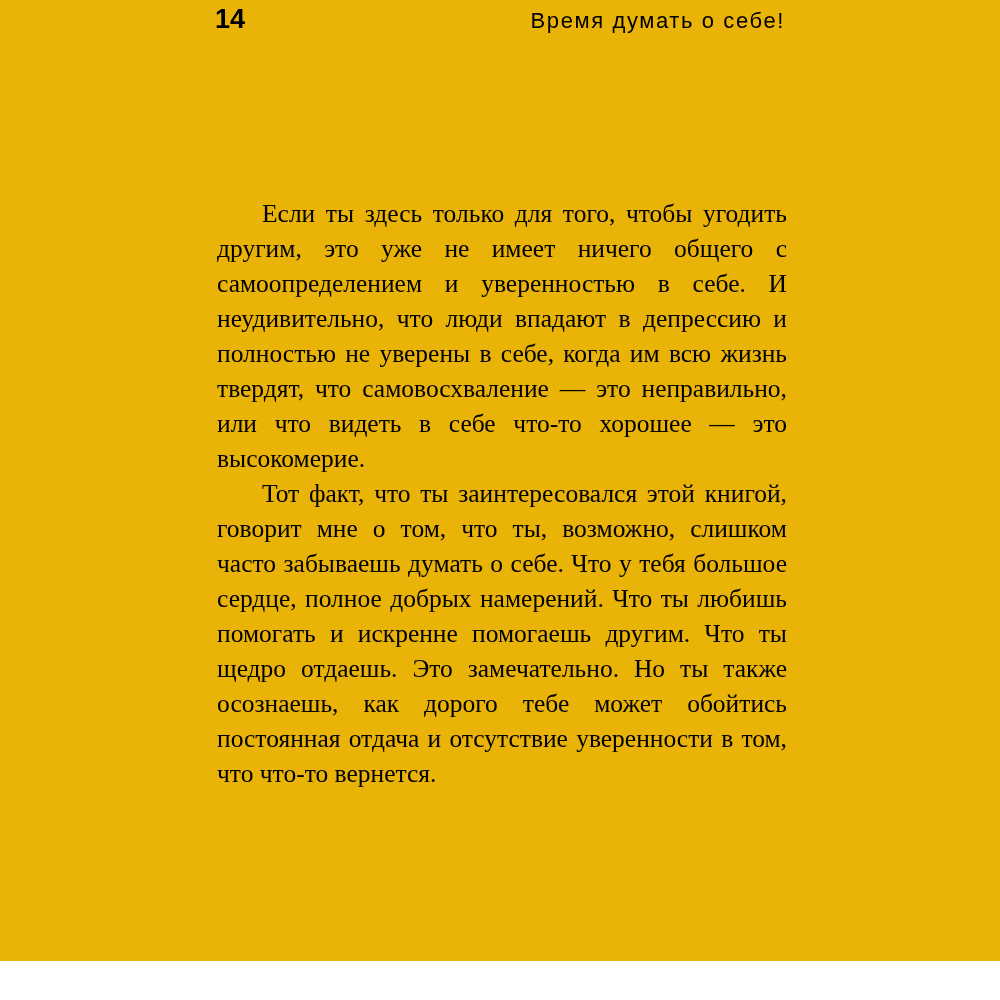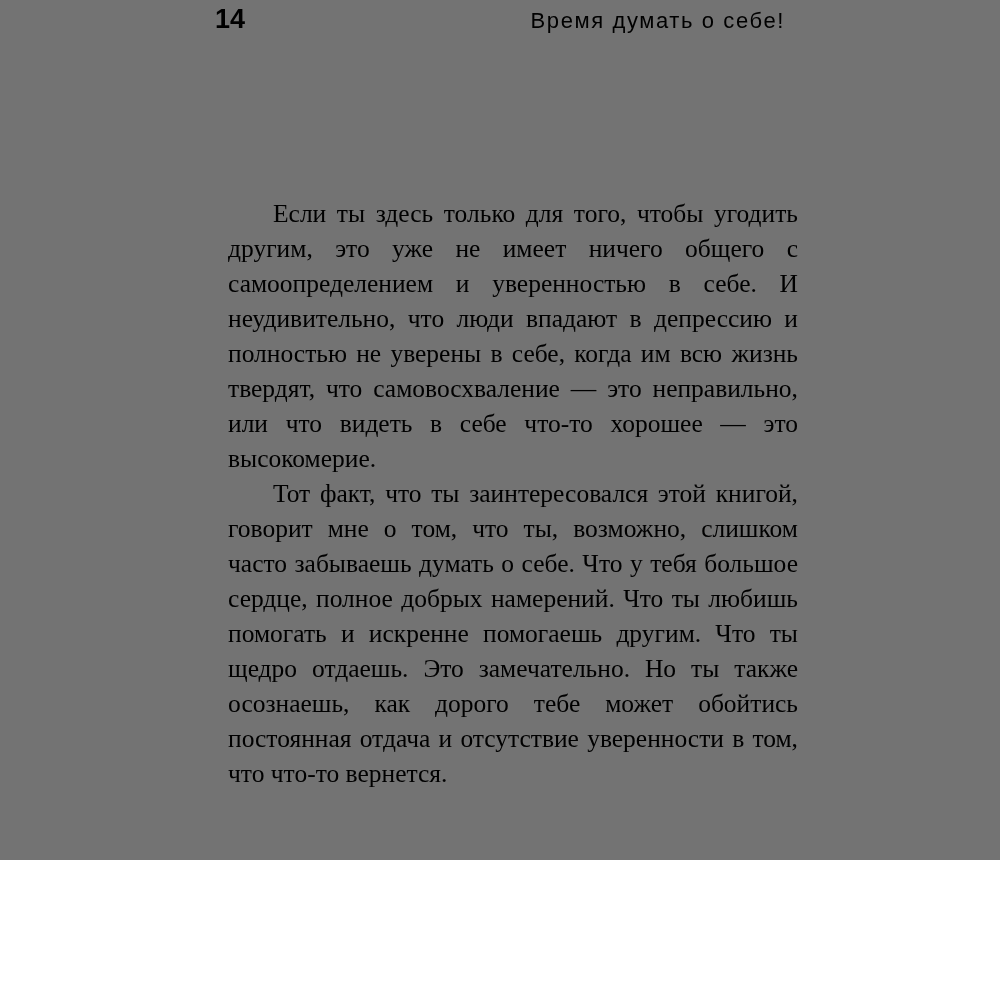--- a/index.html
+++ b/index.html
@@ -13,22 +13,22 @@
     width: 1000px;
     height: 1000px;
     overflow: hidden;
     color: #000000;
     -webkit-font-smoothing: antialiased;
   }
 
   .page {
     position: relative;
     width: 1000px;
-    height: 860px;
-    background: #737373;
+    height: 961px;
+    background: #eab308;
     box-sizing: border-box;
   }
 
   
   .running-head {
     position: absolute;
     left: 215px;
     right: 215px;
     top: 6px;
     height: 34px;
@@ -73,21 +73,21 @@
     font-size: 23.5px;
     line-height: 33px;
     letter-spacing: -0.15px;
     color: #0a0a0a;
     white-space: pre-wrap;
   }
 
   
   .body-text {
     position: absolute;
-    left: 228px;
+    left: 217px;
     top: 196px;
     width: 570px;
     font-family: "Liberation Serif", "DejaVu Serif", serif;
     font-size: 25.5px;
     line-height: 35px;
     color: #000000;
   }
 
   .body-text p {
     margin: 0;

